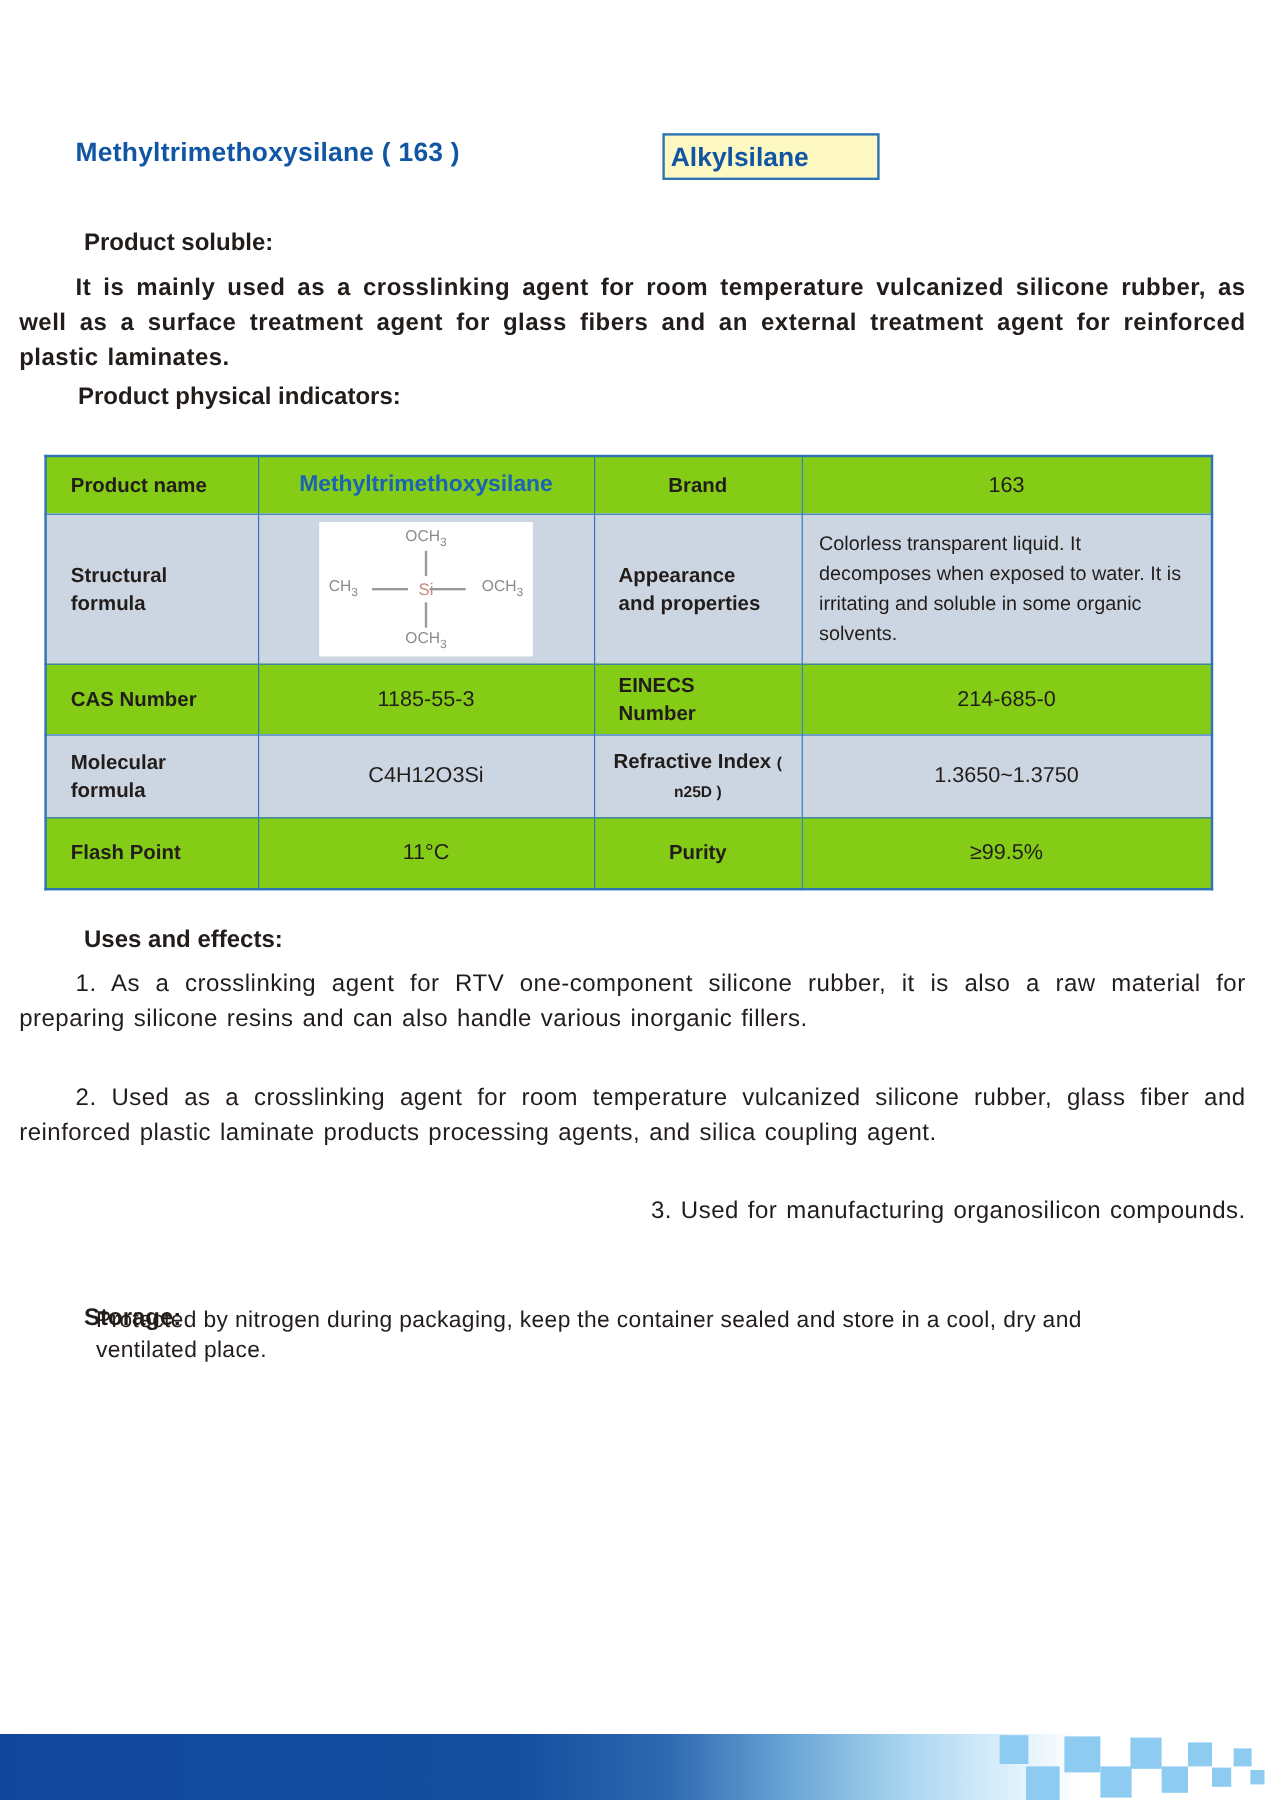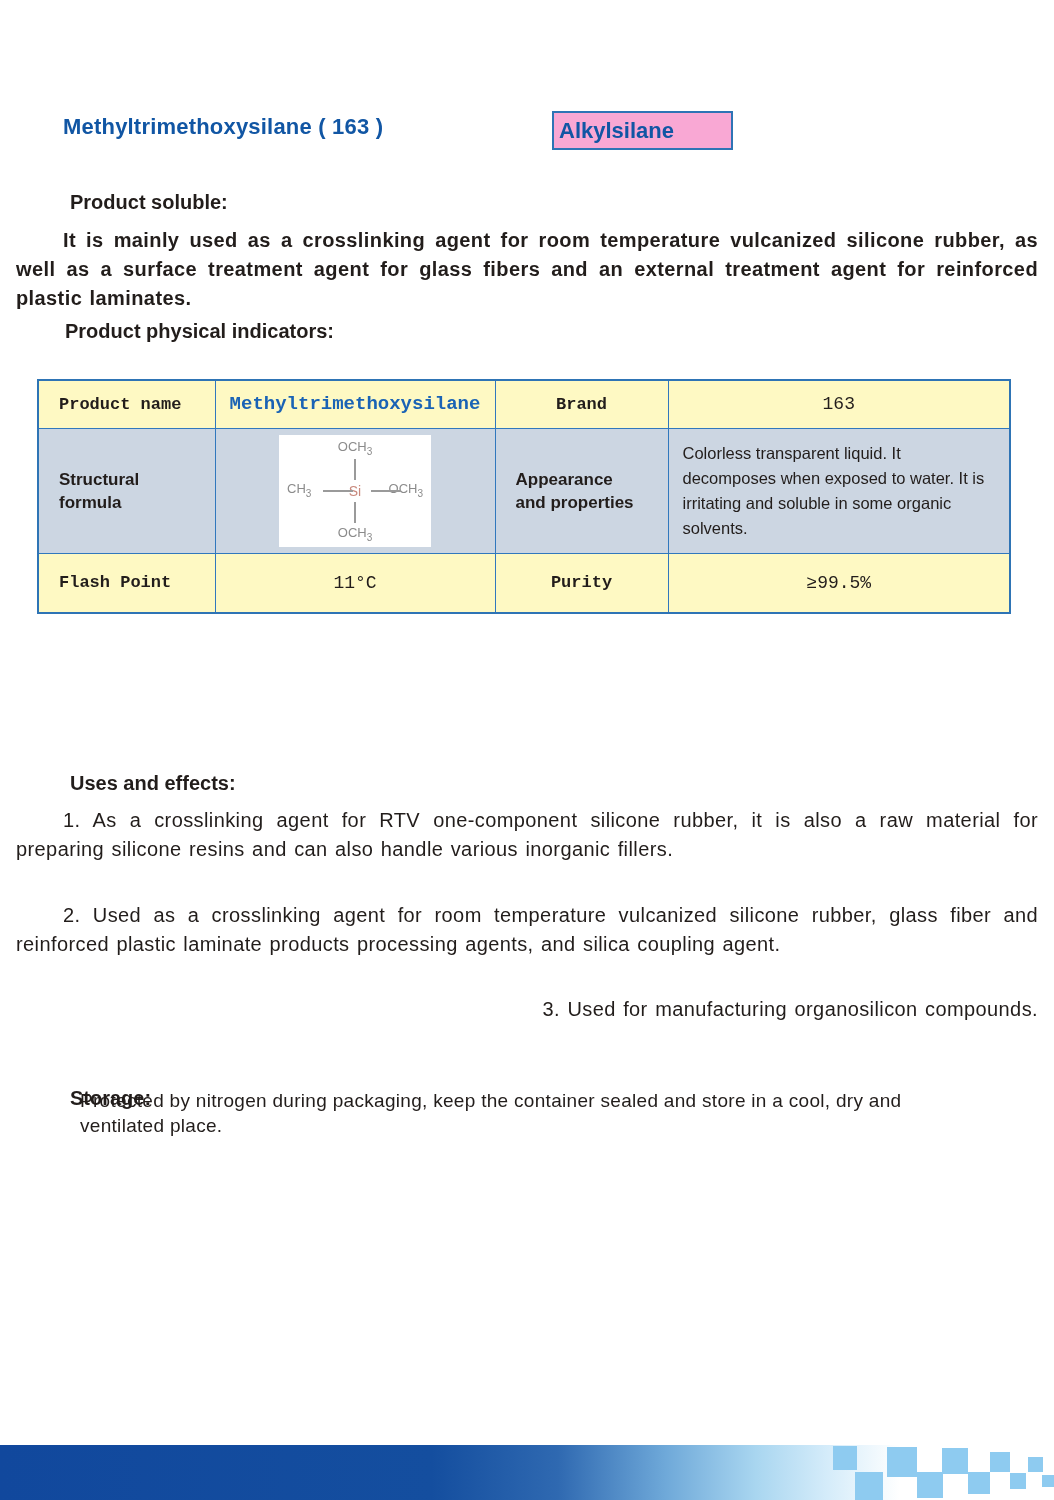--- a/index.html
+++ b/index.html
@@ -9,21 +9,21 @@
   }
 
   
   .title {
     position:absolute; left:63px; top:114px; margin:0;
     font-size:22px; font-weight:bold; color:#1156a4; letter-spacing:0.2px;
   }
   .badge {
     position:absolute; left:552px; top:111px; width:181px; height:39px;
     border:2px solid #2e74b5; box-sizing:border-box;
-    display:flex; align-items:center; padding-left:5px; background:#f9a8d4;
+    display:flex; align-items:center; padding-left:5px; background:#fef9c3;
   }
   .badge span { font-size:22px; font-weight:bold; color:#1156a4; }
 
   
   .h2 { position:absolute; margin:0; font-size:20px; font-weight:bold; color:#221d1b; }
   #h-details    { left:70px; top:191px; }
   #h-indicators { left:65px; top:320px; }
   #h-uses       { left:70px; top:772px; }
   #h-storage    { left:70px; top:1062px;margin-top:25px; }
 
@@ -42,32 +42,32 @@
     font-size:19px; line-height:25px; letter-spacing:0.3px; color:#221d1b;
   }
 
   
   table.props {
     position:absolute; left:37px; top:379px; width:972px;
     border-collapse:collapse; table-layout:fixed;
     border:2px solid #2e74b5;
   }
   table.props td { border:1px solid #3178bd; vertical-align:middle; box-sizing:border-box; }
-  tr.light { background:#fef9c3;font-family:Liberation Mono, monospace; }
+  tr.light { background:#84cc16; }
   tr.dark  { background:#ccd6e2; }
   td.lbl { font-weight:bold; font-size:17px; padding:4px 24px 4px 20px; line-height:23px; }
   td.lbl.center { text-align:center; padding:4px 6px; }
   td.val { font-size:18px; text-align:center; padding:4px 8px; }
   td.val.blue { color:#1a63b5; font-weight:bold; font-size:19px; }
   td.val.left { text-align:left; font-size:16.5px; line-height:25px; padding:6px 14px; }
   .note { font-size:13px; }
 
   
   .sf-box {
-    position:relative; width:152px; height:112px; margin:0 auto; background:#ffffff;
+    position:relative; width:178px; height:112px; margin:0 auto; background:#ffffff;
     color:#8b8b8b; font-size:13px; font-weight:normal; text-align:left;
   }
   .sf-box sub { font-size:10px; }
   .sf-si {
     position:absolute; left:50%; top:50%; transform:translate(-50%,-50%);
     color:#c9897d; font-size:14px;
   }
   .sf-top    { position:absolute; left:50%; transform:translateX(-50%); top:4px;  white-space:nowrap; }
   .sf-bottom { position:absolute; left:50%; transform:translateX(-50%); bottom:4px; white-space:nowrap; }
   .sf-left   { position:absolute; left:8px;  top:50%; transform:translateY(-55%); white-space:nowrap; }
@@ -130,20 +130,35 @@
           <span class="sf-bottom"><span>OCH</span><sub>3</sub></span>
           <div class="bond v" id="bond-t"></div>
           <div class="bond v" id="bond-b"></div>
           <div class="bond h" id="bond-l"></div>
           <div class="bond h" id="bond-r"></div>
         </div>
       </td>
       <td class="lbl">Appearance and properties</td>
       <td class="val left">Colorless transparent liquid. It decomposes when exposed to water. It is irritating and soluble in some organic solvents.</td>
     </tr>
+    <tr class="light" style="height:59px">
+      <td class="lbl">CAS Number</td>
+      <td class="val">1185-55-3</td>
+      <td class="lbl">EINECS Number</td>
+      <td class="val">214-685-0</td>
+    </tr>
+    <tr class="dark" style="height:69px">
+      <td class="lbl">Molecular formula</td>
+      <td class="val">C4H12O3Si</td>
+      <td class="lbl center">
+        <span>Refractive Index</span>
+        <span class="note">( n25D )</span>
+      </td>
+      <td class="val">1.3650~1.3750</td>
+    </tr>
     <tr class="light" style="height:60px">
       <td class="lbl">Flash Point</td>
       <td class="val">11°C</td>
       <td class="lbl center">Purity</td>
       <td class="val">≥99.5%</td>
     </tr>
   </tbody>
     </table>
 
   <h2 class="h2" id="h-uses">Uses and effects:</h2>

